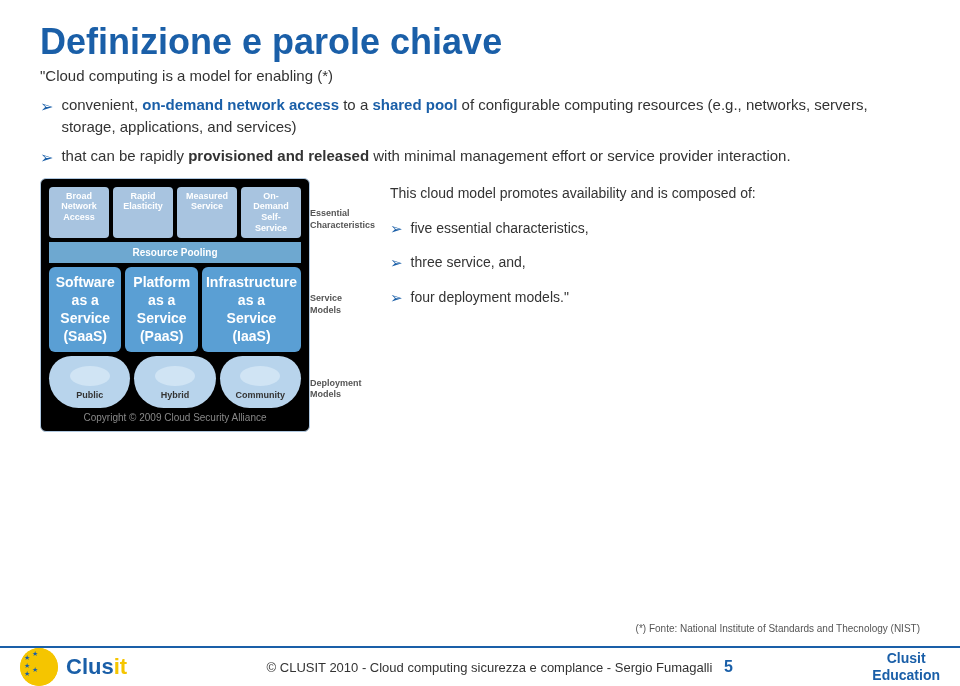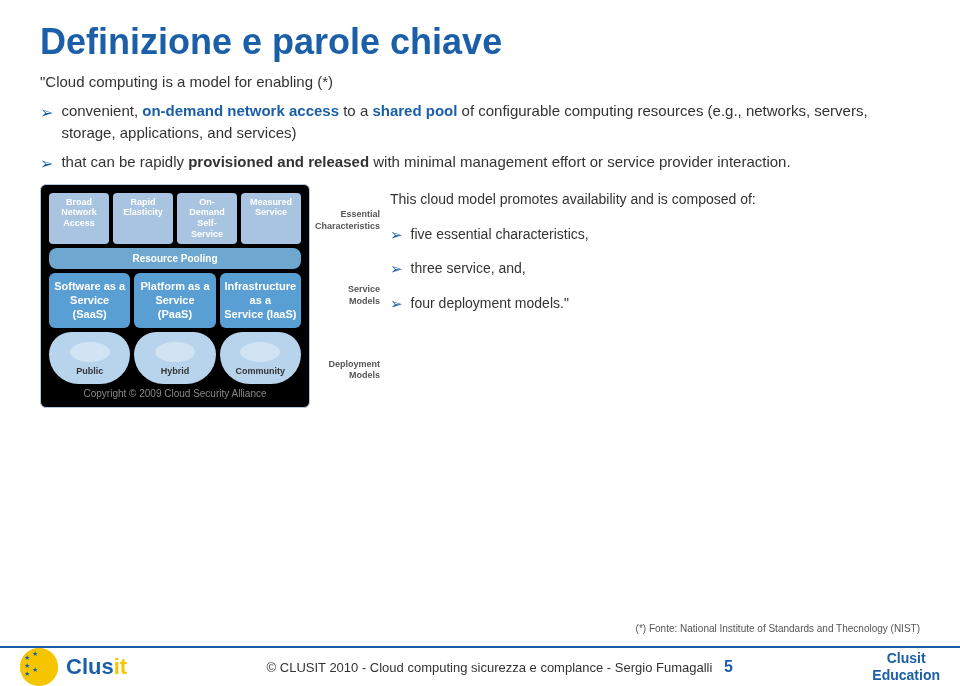--- a/index.html
+++ b/index.html
@@ -18,21 +18,21 @@
       background: #fff;
       padding: 20px 40px 10px 40px;
       position: relative;
     }
 
     
     .slide-title {
       font-size: 36px;
       font-weight: bold;
       color: #1a5fa8;
-      margin-bottom: 8px;
+      margin-bottom: 2px;
       line-height: 1.2;
     }
 
     
     .content-area {
       display: flex;
       flex-direction: row;
       gap: 10px;
     }
 
@@ -100,42 +100,42 @@
       color: #fff;
       text-align: center;
       flex: 1;
       font-weight: bold;
       line-height: 1.2;
     }
 
     
     .rp-row {
       background: #6ea8d0;
-      border-radius: 8px;
+      border-radius: 0;
       padding: 5px 8px;
       font-size: 10px;
       color: #fff;
       text-align: center;
       font-weight: bold;
       margin-bottom: 4px;
     }
 
     
     .sm-row {
       display: flex;
       flex-direction: row;
       gap: 4px;
       margin-bottom: 4px;
     }
 
     .sm-cell {
       background: #5a9fd4;
       border-radius: 6px;
       padding: 6px 4px;
-      font-size: 11px;
+      font-size: 14px;
       color: #fff;
       text-align: center;
       flex: 1;
       font-weight: bold;
       line-height: 1.3;
     }
 
     
     .dm-row {
       display: flex;
@@ -176,21 +176,21 @@
       color: #555;
       text-align: center;
       width: 70px;
       flex-shrink: 0;
     }
 
     .diagram-label {
       font-weight: bold;
       font-size: 9px;
       color: #555;
-      text-align: right;
+      text-align: left;
       line-height: 1.3;
     }
 
     
     .right-panel {
       flex: 1;
       padding-left: 10px;
       padding-top: 5px;
     }
 
@@ -321,22 +321,22 @@
         </span>
       </div>
 
       <div class="diagram-section">
 
         <div class="diagram-box">
 
           <div class="ec-row">
             <div class="ec-cell">Broad<br>Network Access</div>
             <div class="ec-cell">Rapid Elasticity</div>
+            <div class="ec-cell">Measured Service</div>
             <div class="ec-cell">On-Demand<br>Self-Service</div>
-            <div class="ec-cell">Measured Service</div>
           </div>
 
           <div class="rp-row">Resource Pooling</div>
 
           <div class="sm-row">
             <div class="sm-cell">Software as a<br>Service (SaaS)</div>
             <div class="sm-cell">Platform as a<br>Service (PaaS)</div>
             <div class="sm-cell">Infrastructure as a<br>Service (IaaS)</div>
           </div>
 

